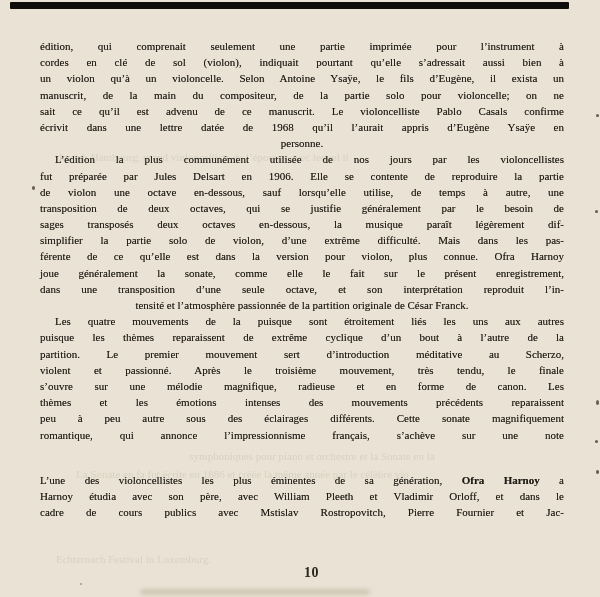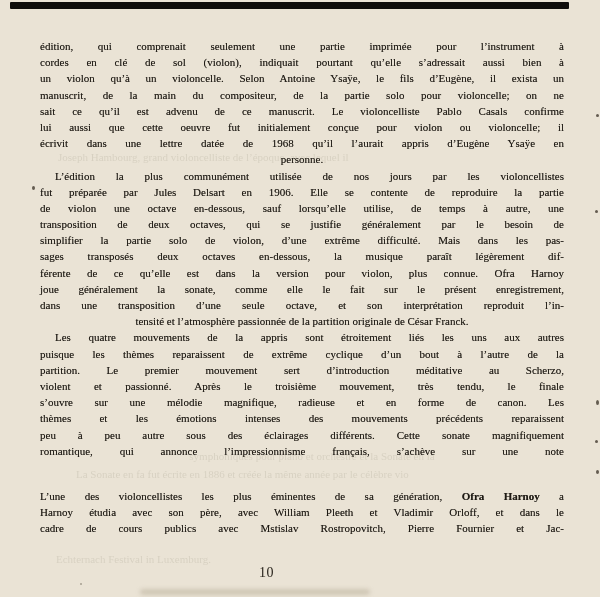--- a/index.html
+++ b/index.html
@@ -30,22 +30,23 @@
   .para{margin:0;padding:0;}
   .para.space-before{margin-top:29px;}
   .line{
     height:16.2px;line-height:16.2px;white-space:normal;
     text-align:center;overflow:visible;
   }
   .line.just{text-align:justify;text-align-last:justify;}
   .line.indent{text-indent:15px;}
   .page-number{
     position:absolute;left:259px;top:565px;width:60px;
-    text-align:left;color:#2a251d;font-size:14px;
+    text-align:right;color:#2a251d;font-size:14px;
     letter-spacing:.5px;
+    font-weight:bold;
   }
   .ghost{
     position:absolute;color:#7e7a64;opacity:.17;
     filter:blur(.7px);font-size:11px;white-space:nowrap;
     overflow:hidden;pointer-events:none;
   }
   .speck{
     position:absolute;background:#423a2e;border-radius:50%;
     width:3px;height:3px;opacity:.8;
   }
@@ -63,38 +64,37 @@
 
 <div class="topbar"></div>
 
 <div class="text-block">
     <div class="para">
       <div class="line just">édition, qui comprenait seulement une partie imprimée pour l’instrument à</div>
       <div class="line just">cordes en clé de sol (violon), indiquait pourtant qu’elle s’adressait aussi bien à</div>
       <div class="line just">un violon qu’à un violoncelle. Selon Antoine Ysaÿe, le fils d’Eugène, il exista un</div>
       <div class="line just">manuscrit, de la main du compositeur, de la partie solo pour violoncelle; on ne</div>
       <div class="line just">sait ce qu’il est advenu de ce manuscrit. Le violoncelliste Pablo Casals confirme</div>
-      <div class="line just">lui aussi que cette oeuvre fut initialement conçue pour violon ou violoncelle; il</div>
       <div class="line just">écrivit dans une lettre datée de 1968 qu’il l’aurait appris d’Eugène Ysaÿe en</div>
       <div class="line">personne.</div>
     </div>
     <div class="para">
       <div class="line just indent">L’édition la plus communément utilisée de nos jours par les violoncellistes</div>
       <div class="line just">fut préparée par Jules Delsart en 1906. Elle se contente de reproduire la partie</div>
       <div class="line just">de violon une octave en-dessous, sauf lorsqu’elle utilise, de temps à autre, une</div>
       <div class="line just">transposition de deux octaves, qui se justifie généralement par le besoin de</div>
+      <div class="line just">sages transposés deux octaves en-dessous, la musique paraît légèrement dif-</div>
       <div class="line just">simplifier la partie solo de violon, d’une extrême difficulté. Mais dans les pas-</div>
-      <div class="line just">sages transposés deux octaves en-dessous, la musique paraît légèrement dif-</div>
       <div class="line just">férente de ce qu’elle est dans la version pour violon, plus connue. Ofra Harnoy</div>
       <div class="line just">joue généralement la sonate, comme elle le fait sur le présent enregistrement,</div>
       <div class="line just">dans une transposition d’une seule octave, et son interprétation reproduit l’in-</div>
       <div class="line">tensité et l’atmosphère passionnée de la partition originale de César Franck.</div>
     </div>
     <div class="para">
-      <div class="line just indent">Les quatre mouvements de la appris sont étroitement liés les uns aux autres</div>
+      <div class="line just indent">Les quatre mouvements de la puisque sont étroitement liés les uns aux autres</div>
       <div class="line just">puisque les thèmes reparaissent de extrême cyclique d’un bout à l’autre de la</div>
       <div class="line just">partition. Le premier mouvement sert d’introduction méditative au Scherzo,</div>
       <div class="line just">violent et passionné. Après le troisième mouvement, très tendu, le finale</div>
       <div class="line just">s’ouvre sur une mélodie magnifique, radieuse et en forme de canon. Les</div>
       <div class="line just">thèmes et les émotions intenses des mouvements précédents reparaissent</div>
       <div class="line just">peu à peu autre sous des éclairages différents. Cette sonate magnifiquement</div>
       <div class="line just">romantique, qui annonce l’impressionnisme français, s’achève sur une note</div>
     </div>
     <div class="para space-before">
       <div class="line just">L’une des violoncellistes les plus éminentes de sa génération, <b>Ofra Harnoy</b> a</div>

